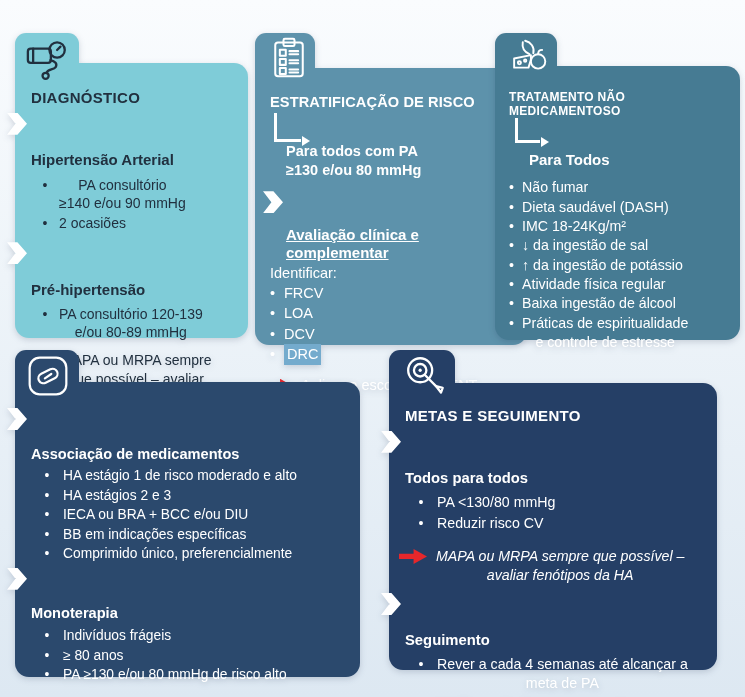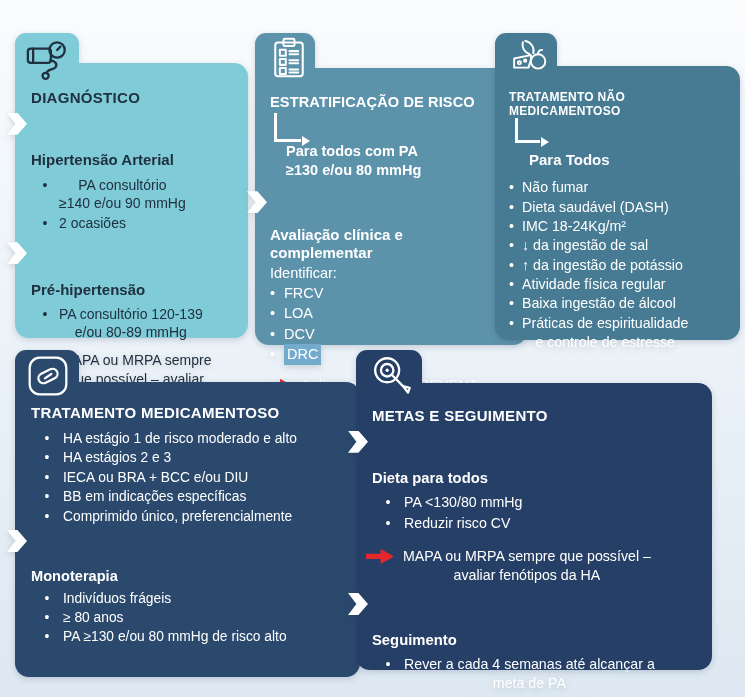--- a/index.html
+++ b/index.html
@@ -47,21 +47,21 @@
 
   
   .card2{--bg:#5d92ab;left:255px;top:33px;width:272px;height:312px;color:#ffffff;}
   .card2 .tab{width:60px;height:52px;}
   .card2 .cbody{top:35px;padding:26px 8px 10px 15px;}
   .card2 .cicon{top:3px;left:12px;width:44px;height:44px;color:#ffffff;}
   .card2 .title{font-size:14.6px;margin-bottom:6px;letter-spacing:.1px;}
   .card2 .larrow-row{margin:2px 0 10px 4px;}
   .card2 .l-conn{width:24px;height:26px;margin-top:-4px;}
   .card2 .larrow-text{font-weight:bold;font-size:14.5px;line-height:1.28;margin-left:12px;white-space:pre-line;}
-  .card2 .heading{font-size:15px;margin:4px 0 2px;}
+  .card2 .heading{font-size:15px;margin:4px 16px 2px;text-decoration:underline;}
   .card2 .heading .chev{left:-23px;top:2px;width:20px;height:22px;}
   .card2 .plain{font-size:14.5px;margin:2px 0;}
   .card2 .row{font-size:14.5px;line-height:1.42;}
   .card2 .dot{width:14px;text-align:left;}
   .card2 .note{display:flex;margin-top:12px;font-size:14.5px;}
   .card2 .red-arrow{width:27px;height:15px;margin:2px 8px 0 -4px;}
 
   
   .card3{--bg:#467b93;left:495px;top:33px;width:245px;height:307px;color:#ffffff;}
   .card3 .tab{width:62px;height:52px;}
@@ -79,30 +79,30 @@
   .card4 .tab{width:64px;height:50px;}
   .card4 .cbody{top:32px;padding:22px 10px 10px 16px;}
   .card4 .cicon{top:4px;left:11px;width:44px;height:44px;color:#ffffff;}
   .card4 .title{font-size:15px;margin-bottom:8px;}
   .card4 .heading{font-size:14.6px;margin:6px 0 4px;}
   .card4 .heading .chev{left:-24px;top:-2px;width:20px;height:22px;}
   .card4 .row{font-size:13.8px;line-height:1.34;margin:1px 0;}
   .card4 .dot{width:32px;}
 
   
-  .card5{--bg:#253f66;left:356px;top:350px;width:356px;height:320px;color:#ffffff;}
+  .card5{--bg:#253f66;left:389px;top:350px;width:328px;height:320px;color:#ffffff;}
   .card5 .tab{width:66px;height:50px;}
   .card5 .cbody{top:33px;padding:24px 10px 10px 16px;}
   .card5 .cicon{top:3px;left:12px;width:46px;height:46px;color:#ffffff;}
   .card5 .title{font-size:15px;margin-bottom:8px;}
   .card5 .heading{font-size:14.8px;margin:6px 0 6px;}
   .card5 .heading .chev{left:-24px;top:-2px;width:20px;height:22px;}
   .card5 .row{font-size:14.2px;line-height:1.34;margin:2px 0;}
   .card5 .dot{width:32px;}
-  .card5 .note{display:flex;margin:14px 0 10px;font-size:14.2px;line-height:1.34;}
+  .card5 .note{display:flex;margin:14px 0 10px;font-size:14.2px;line-height:1.34;font-style:italic;}
   .card5 .red-arrow{width:28px;height:15px;margin:2px 9px 0 -6px;}
 </style>
 </head>
 <body>
 
 <div class="stage" style="--red:#e5272b;--hl:#74abcd">
 
   <section class="card card1">
     <div class="tab"></div>
     <div class="cicon">
@@ -274,22 +274,25 @@
     <div class="cicon">
       <svg viewBox="0 0 48 48" width="44" height="44">
           <g fill="none" stroke="currentColor" stroke-width="2.4" stroke-linecap="round" stroke-linejoin="round">
         <rect x="4" y="4" width="40" height="40" rx="11"></rect>
         <rect x="13" y="18.5" width="22" height="11" rx="5.5" transform="rotate(-26 24 24)"></rect>
         <path d="M20.6 26.6l7-4.8"></path>
       </g>
         </svg>
     </div>
     <div class="cbody">
-      <div class="title">TRATAMENTO MEDICAMENTOSO</div>
-
+
+      <div class="heading">
+        <span class="chev"></span>
+        <span>Associação de medicamentos</span>
+      </div>
       <div class="row">
         <span class="dot">•</span>
         <span class="btext">HA estágio 1 de risco moderado e alto</span>
       </div>
       <div class="row">
         <span class="dot">•</span>
         <span class="btext">HA estágios 2 e 3</span>
       </div>
       <div class="row">
         <span class="dot">•</span>
@@ -335,21 +338,21 @@
         <path d="M25 23l11.5 11.5"></path>
         <path d="M36.5 34.5l7 1.8-1.8 5-5.2-6.8z" fill="none"></path>
       </g>
         </svg>
     </div>
     <div class="cbody">
       <div class="title">METAS E SEGUIMENTO</div>
 
       <div class="heading">
         <span class="chev"></span>
-        <span>Dieta para todos</span>
+        <span>Todos para todos</span>
       </div>
       <div class="row">
         <span class="dot">•</span>
         <span class="btext">PA &lt;130/80 mmHg</span>
       </div>
       <div class="row">
         <span class="dot">•</span>
         <span class="btext">Reduzir risco CV</span>
       </div>
 

